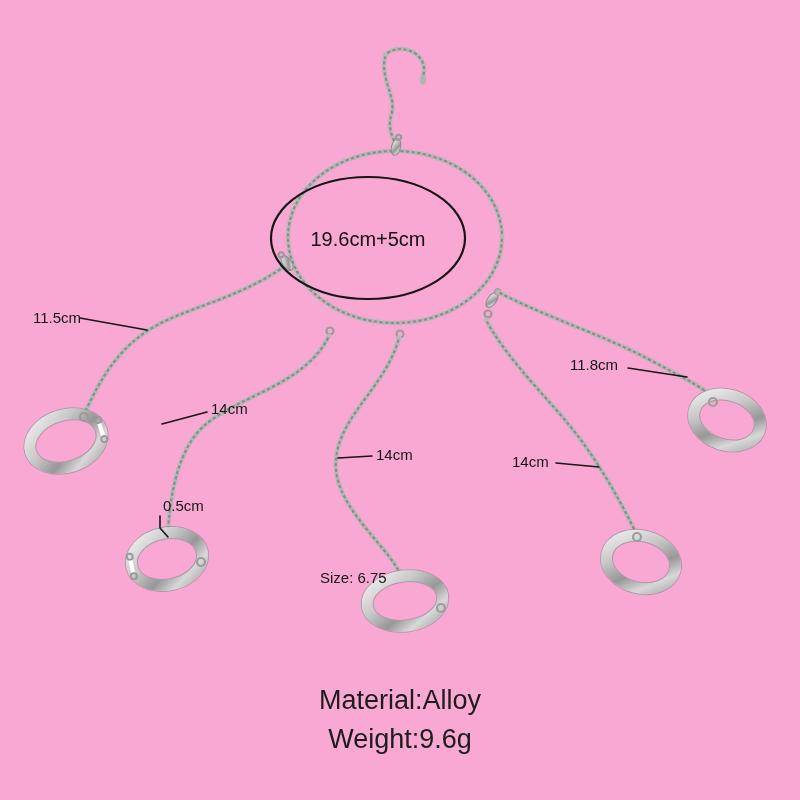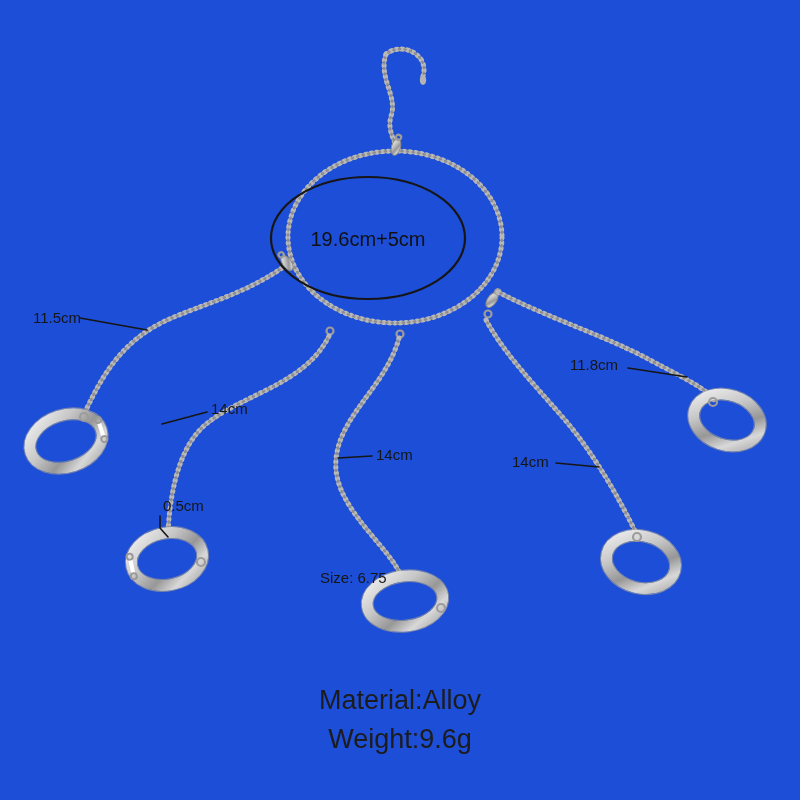--- a/index.html
+++ b/index.html
@@ -1,19 +1,19 @@
 <!DOCTYPE html>
 <html><head>
 <meta charset="utf-8">
 <style>
   html,body{margin:0;padding:0;background:#ffffff;}
   #stage{
     position:relative;
     width:800px;height:800px;
-    background:#1d4ed8;
+    background:#f9a8d4;
     font-family:"Liberation Sans", sans-serif;
     overflow:hidden;
   }
   svg{display:block;}
   .chain-a{fill:none;stroke:#b8b8b8;stroke-width:5;stroke-dasharray:1.2 4.4;stroke-linecap:round;}
   .chain-b{fill:none;stroke:#8d8d8d;stroke-width:2.4;stroke-dasharray:1.2 4.4;stroke-dashoffset:2.8;stroke-linecap:round;}
   .ring-band{fill:none;stroke:url(#metalGrad);stroke-width:11;}
   .ring-edge{fill:none;stroke:#949494;stroke-width:1;opacity:.75;}
   .ring-gap{stroke:#ffffff;stroke-width:4;}
   .curl{fill:none;stroke:#9a9a9a;stroke-width:2;}

